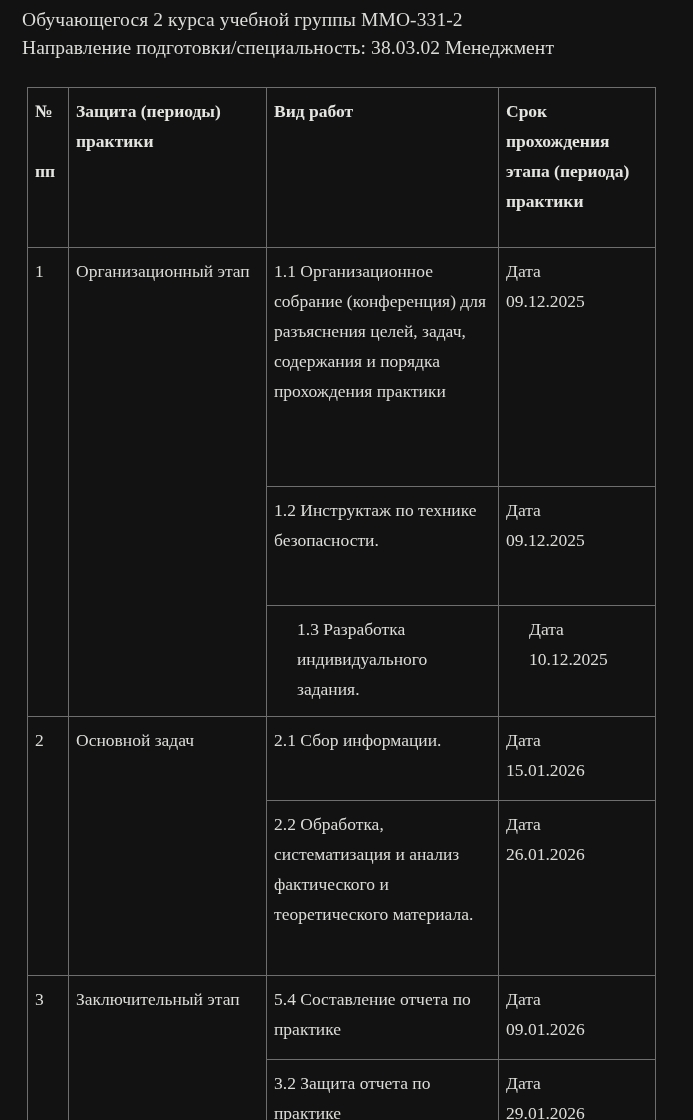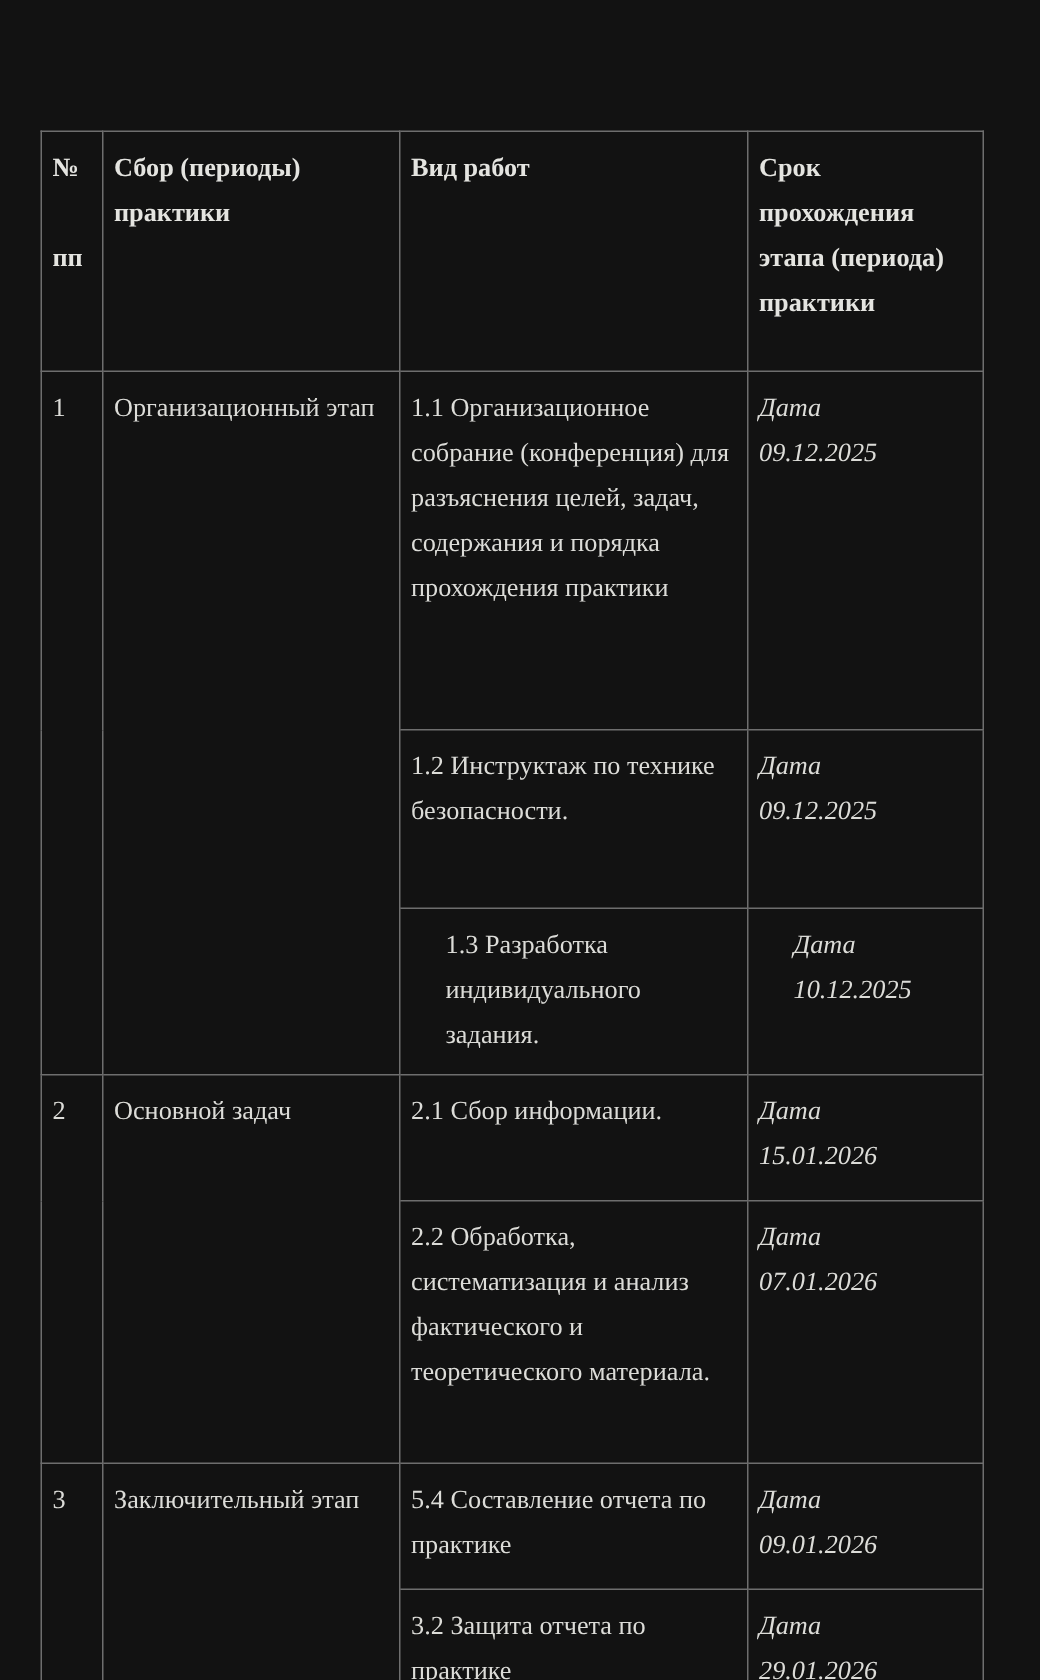--- a/index.html
+++ b/index.html
@@ -72,21 +72,20 @@
     color: #e4e4e0;
   }
 
   
   col.c-num   { width: 41px; }
   col.c-stage { width: 198px; }
   col.c-work  { width: 232px; }
   col.c-term  { width: 157px; }
 
   td.term-cell {
-    font-style: italic;
     color: #dcdcd8;
   }
   td.num-cell {
     padding-left: 8px;
   }
 
   
   tr.r-head    td, tr.r-head th { height: 145px; }
   tr.r-1-1 td { height: 224px; }
   tr.r-1-2 td { height: 104px; margin-left: 25px; }
@@ -98,34 +97,36 @@
 
   .date-word { display: block; }
   .date-val  { display: block; }
 </style>
 </head>
 <body>
 
 <div class="page">
 
   <div class="doc-heading">
+    <p>Обучающегося 2 курса учебной группы ММО-331-2</p>
+    <p>Направление подготовки/специальность: 38.03.02 Менеджмент</p>
   </div>
 
   <div class="sched-wrap">
     <table class="schedule">
       <colgroup>
         <col class="c-num">
         <col class="c-stage">
         <col class="c-work">
         <col class="c-term">
       </colgroup>
       <thead>
         <tr class="r-head">
           <th><span>№</span><br><br><span>пп</span></th>
-          <th>Сбор (периоды) практики</th>
+          <th>Защита (периоды) практики</th>
           <th>Вид работ</th>
           <th>Срок прохождения этапа (периода) практики</th>
         </tr>
       </thead>
       <tbody>
         <tr class="r-1-1">
           <td class="num-cell" rowspan="3">1</td>
           <td rowspan="3">Организационный этап</td>
           <td>1.1 Организационное собрание (конференция) для разъяснения целей, задач, содержания и порядка прохождения практики</td>
           <td class="term-cell">
@@ -154,21 +155,21 @@
           <td>2.1 Сбор информации.</td>
           <td class="term-cell">
               <span class="date-word">Дата</span>
               <span class="date-val">15.01.2026</span>
             </td>
         </tr>
         <tr class="r-2-2">
           <td>2.2 Обработка, систематизация и анализ фактического и теоретического материала.</td>
           <td class="term-cell">
               <span class="date-word">Дата</span>
-              <span class="date-val">07.01.2026</span>
+              <span class="date-val">26.01.2026</span>
             </td>
         </tr>
 
         <tr class="r-3-1">
           <td class="num-cell" rowspan="2">3</td>
           <td rowspan="2">Заключительный этап</td>
           <td>5.4 Составление отчета по практике</td>
           <td class="term-cell">
               <span class="date-word">Дата</span>
               <span class="date-val">09.01.2026</span>

